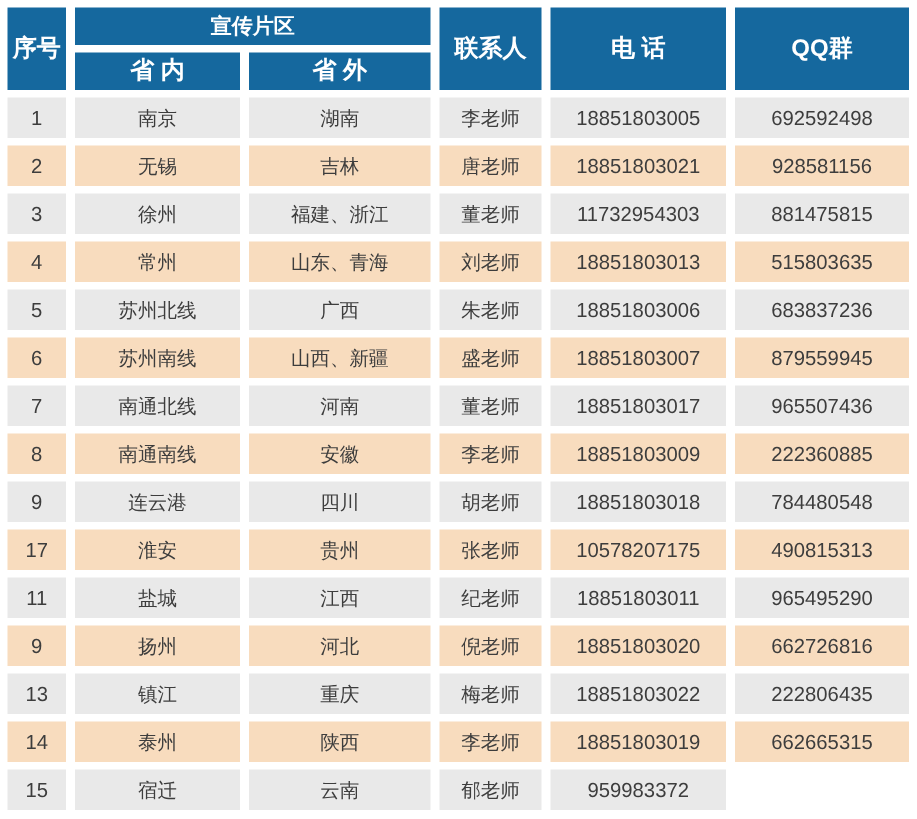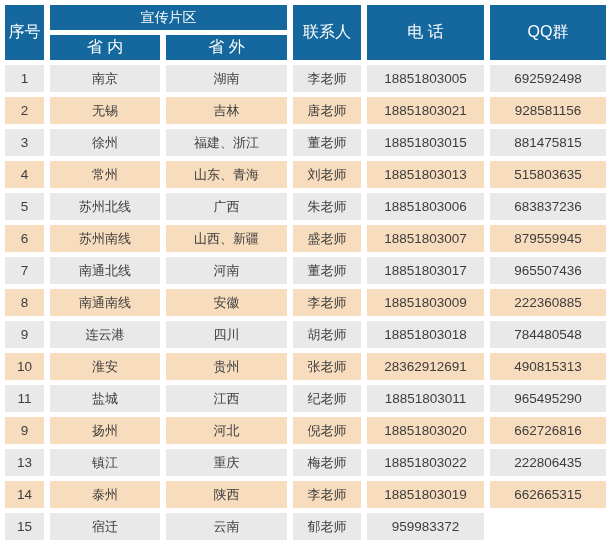--- a/index.html
+++ b/index.html
@@ -15,21 +15,21 @@
     display: grid;
     width: 100%;
     height: 100%;
     grid-template-columns: 39px 110px 121px 68px 117px 1fr;
     grid-template-rows: 25px 25px repeat(15, 27px);
     gap: 5px 6px;
   }
   .hcell {
     background: var(--header-bg, #15689e);
     color: var(--header-text, #ffffff);
-    font-weight: normal;
+    font-weight: bold;
     font-size: 16px;
     display: flex;
     align-items: center;
     justify-content: center;
     white-space: nowrap;
   }
   .h-no      { grid-column: 1; grid-row: 1 / span 2; }
   .h-group   { grid-column: 2 / span 2; grid-row: 1; font-size: 14px; }
   .h-in      { grid-column: 2; grid-row: 2; }
   .h-out     { grid-column: 3; grid-row: 2; text-align: center; }
@@ -73,21 +73,21 @@
   <div class="cell row-even">无锡</div>
   <div class="cell row-even">吉林</div>
   <div class="cell row-even">唐老师</div>
   <div class="cell num row-even">18851803021</div>
   <div class="cell num row-even">928581156</div>
 
   <div class="cell num row-odd">3</div>
   <div class="cell row-odd">徐州</div>
   <div class="cell row-odd">福建、浙江</div>
   <div class="cell row-odd">董老师</div>
-  <div class="cell num row-odd">18851803015</div>
+  <div class="cell num row-odd">11732954303</div>
   <div class="cell num row-odd">881475815</div>
 
   <div class="cell num row-even">4</div>
   <div class="cell row-even">常州</div>
   <div class="cell row-even">山东、青海</div>
   <div class="cell row-even">刘老师</div>
   <div class="cell num row-even">18851803013</div>
   <div class="cell num row-even">515803635</div>
 
   <div class="cell num row-odd">5</div>
@@ -118,25 +118,25 @@
   <div class="cell num row-even">18851803009</div>
   <div class="cell num row-even">222360885</div>
 
   <div class="cell num row-odd">9</div>
   <div class="cell row-odd">连云港</div>
   <div class="cell row-odd">四川</div>
   <div class="cell row-odd">胡老师</div>
   <div class="cell num row-odd">18851803018</div>
   <div class="cell num row-odd">784480548</div>
 
-  <div class="cell num row-even">10</div>
+  <div class="cell num row-even">17</div>
   <div class="cell row-even">淮安</div>
   <div class="cell row-even">贵州</div>
   <div class="cell row-even">张老师</div>
-  <div class="cell num row-even">28362912691</div>
+  <div class="cell num row-even">10578207175</div>
   <div class="cell num row-even">490815313</div>
 
   <div class="cell num row-odd">11</div>
   <div class="cell row-odd">盐城</div>
   <div class="cell row-odd">江西</div>
   <div class="cell row-odd">纪老师</div>
   <div class="cell num row-odd">18851803011</div>
   <div class="cell num row-odd">965495290</div>
 
   <div class="cell num row-even">9</div>

